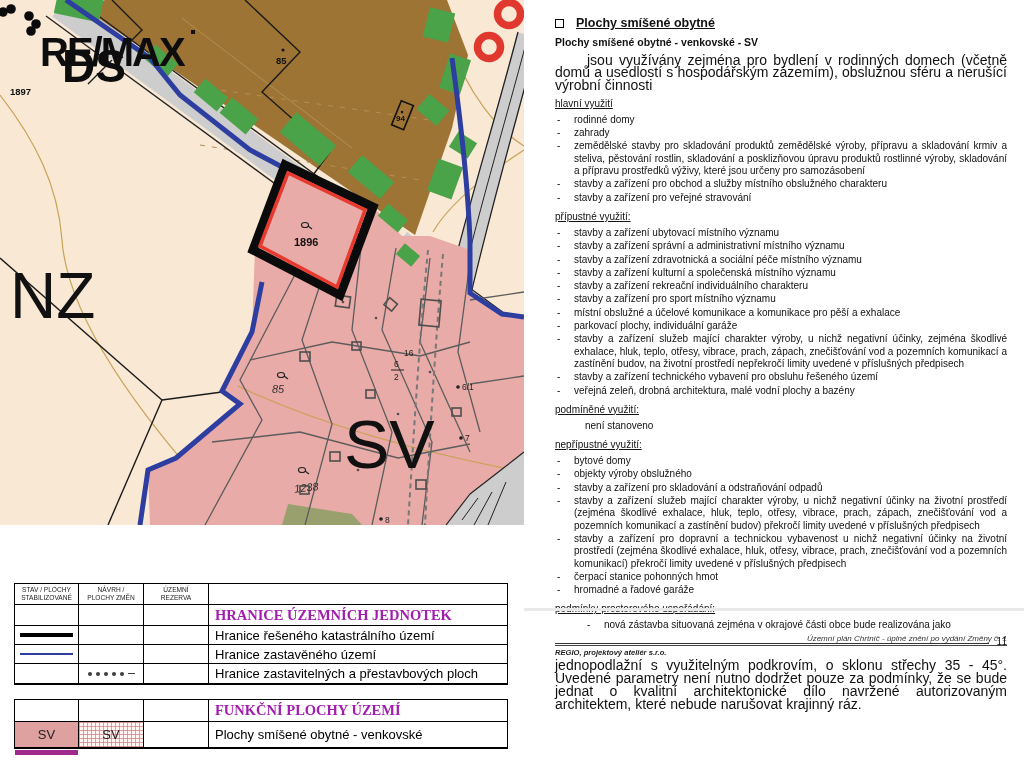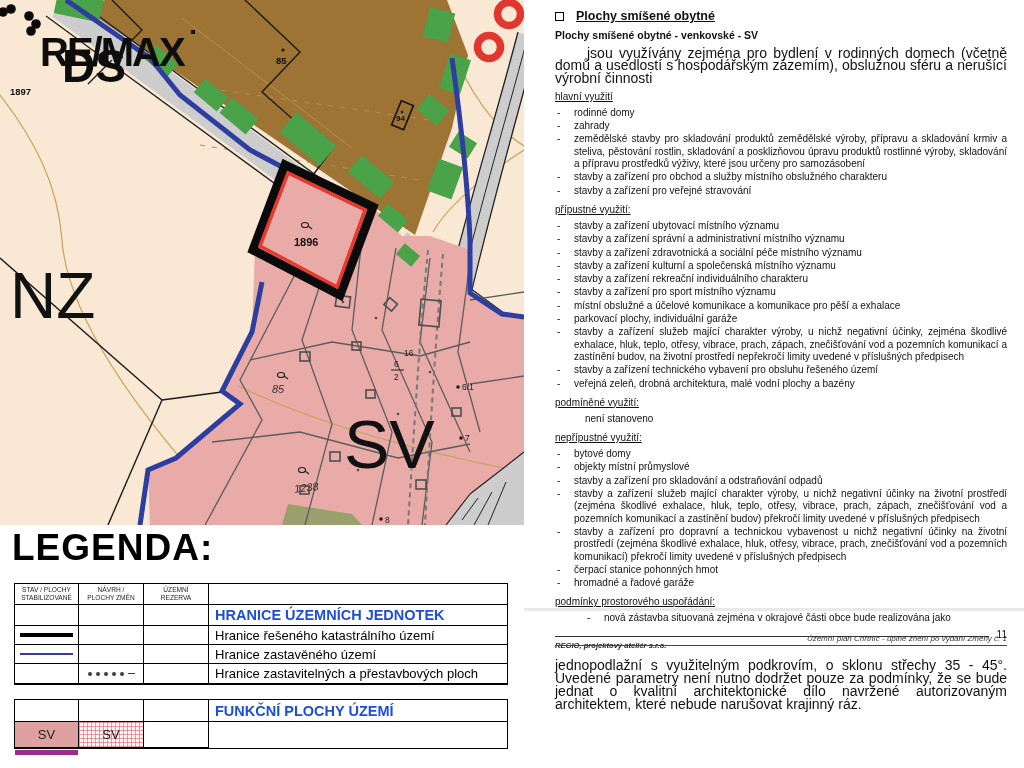--- a/index.html
+++ b/index.html
@@ -11,37 +11,37 @@
   #map-wrap svg{display:block;}
   svg text{font-family:"Liberation Sans", sans-serif;}
 
   
   #legend{position:absolute;left:0;top:525px;width:524px;height:243px;background:#fff;}
   #legend-title{position:absolute;left:12px;top:2px;font-size:37px;font-weight:bold;letter-spacing:1px;color:#000;}
   .ltable{position:absolute;left:14px;width:494px;border:1.6px solid #000;box-sizing:border-box;display:grid;grid-template-columns:64px 65px 65px 1fr;background:#fff;}
   .lcell{border-right:1px solid #000;border-bottom:1px solid #000;position:relative;display:flex;align-items:center;box-sizing:border-box;overflow:hidden;}
   .lcell:nth-child(4n){border-right:none;}
   .lhead{font-size:6.6px;line-height:8px;text-align:center;justify-content:center;white-space:pre-line;color:#222;}
-  .lsect{font-size:14.5px;font-weight:bold;padding-left:6px;color:#1d4ed8;}
+  .lsect{font-size:14.5px;font-weight:bold;padding-left:6px;color:#a21caf;font-family:Liberation Serif, serif;}
   .llabel{font-size:13px;padding-left:6px;color:#000;}
   .sw-line-black{width:85%;height:3.5px;background:#000;margin:0 auto;}
   .sw-line-blue{width:85%;height:2.6px;background:#2d3da0;margin:0 auto;}
   .sw-dots{display:flex;align-items:center;gap:4px;margin:0 auto;}
   .sw-dots i{width:4px;height:4px;border-radius:50%;background:#3c3c3c;}
   .sw-dots b{width:7px;height:1.8px;background:#3c3c3c;}
   .sw-sv-solid{background:#dfa0a0;justify-content:center;font-size:13px;color:#222;}
   .sw-sv-hatch{justify-content:center;font-size:13px;color:#222;
     background-color:#fdf4f4;
     background-image:repeating-linear-gradient(0deg,rgba(214,110,110,.65) 0 1px,transparent 1px 4px),
                      repeating-linear-gradient(90deg,rgba(214,110,110,.65) 0 1px,transparent 1px 4px);}
   #magenta-hint{position:absolute;left:15px;top:225px;width:63px;height:4.5px;background:#a02a8c;}
 
   
   #doc{position:absolute;left:524px;top:0;width:500px;height:768px;background:#fff;overflow:hidden;}
-  #page1{position:absolute;left:0;top:0;width:500px;padding:7px 17px 0 31px;box-sizing:border-box;}
+  #page1{position:absolute;left:0;top:0;width:500px;padding:14px 17px 0 31px;box-sizing:border-box;}
   .doc-title-row{display:flex;align-items:center;margin:2px 0 6px 0;}
   .sq-bullet{width:7px;height:7px;border:1.6px solid #000;margin-right:12px;flex:0 0 auto;}
   .doc-title{font-size:12.5px;font-weight:bold;text-decoration:underline;}
   .doc-sub{font-size:10.5px;font-weight:bold;margin:2px 0 6px 0;}
   .doc-p{font-size:14px;line-height:12.3px;text-align:justify;text-indent:32px;margin:0 0 6px 0;}
   .doc-h{font-size:10px;text-decoration:underline;margin:7px 0 5px 0;}
   .li{display:flex;font-size:10px;line-height:12.3px;margin:0 0 1px 0;}
   .li .dash{flex:0 0 17px;padding-left:2px;}
   .li .litext{flex:1;text-align:justify;}
   .li-indent{margin-left:30px;}
@@ -226,21 +226,20 @@
       <text x="394" y="367" font-size="8.5" fill="#222">6</text>
       <path d="M 391,370 L 404,370" stroke="#222" stroke-width="1"></path>
       <text x="394" y="380" font-size="8.5" fill="#222">2</text>
       <text x="462" y="390" font-size="8.5" fill="#222">6/1</text>
       <text x="465" y="441" font-size="8.5" fill="#222">7</text>
       <text x="385" y="523" font-size="8.5" fill="#222">8</text>
     </svg>
   </div>
 
   <div id="legend">
-    <div id="legend-title">LEGENDA:</div>
 
     <div class="ltable" style="top:58px;grid-template-rows:21px 21px 19px 19px 20px;">
       <div class="lcell lhead">STAV / PLOCHY
 STABILIZOVANÉ</div>
       <div class="lcell lhead">NÁVRH /
 PLOCHY ZMĚN</div>
       <div class="lcell lhead">ÚZEMNÍ
 REZERVA</div>
       <div class="lcell"></div>
 
@@ -280,20 +279,21 @@
 
     <div class="ltable" style="top:174px;grid-template-rows:22px 26px;">
       <div class="lcell"></div>
       <div class="lcell"></div>
       <div class="lcell"></div>
       <div class="lcell lsect">FUNKČNÍ PLOCHY ÚZEMÍ</div>
 
       <div class="lcell sw-sv-solid">SV</div>
       <div class="lcell sw-sv-hatch">SV</div>
       <div class="lcell"></div>
+      <div class="lcell llabel">Plochy smíšené obytné - venkovské</div>
     </div>
 
     <div id="magenta-hint"></div>
   </div>
 
   <div id="doc">
     <div id="page1">
 
       <div class="doc-title-row">
         <span class="sq-bullet"></span>
@@ -374,21 +374,21 @@
       <div class="doc-h">podmíněné využití:</div>
       <div class="note">není stanoveno</div>
 
       <div class="doc-h">nepřípustné využití:</div>
       <div class="li">
           <span class="dash">-</span>
           <span class="litext">bytové domy</span>
         </div>
       <div class="li">
           <span class="dash">-</span>
-          <span class="litext">objekty místní průmyslové</span>
+          <span class="litext">objekty výroby obslužného</span>
         </div>
       <div class="li">
           <span class="dash">-</span>
           <span class="litext">stavby a zařízení pro skladování a odstraňování odpadů</span>
         </div>
       <div class="li">
           <span class="dash">-</span>
           <span class="litext">stavby a zařízení služeb mající charakter výroby, u nichž negativní účinky na životní prostředí (zejména škodlivé exhalace, hluk, teplo, otřesy, vibrace, prach, zápach, znečišťování vod a pozemních komunikací a zastínění budov) překročí limity uvedené v příslušných předpisech</span>
         </div>
       <div class="li">

